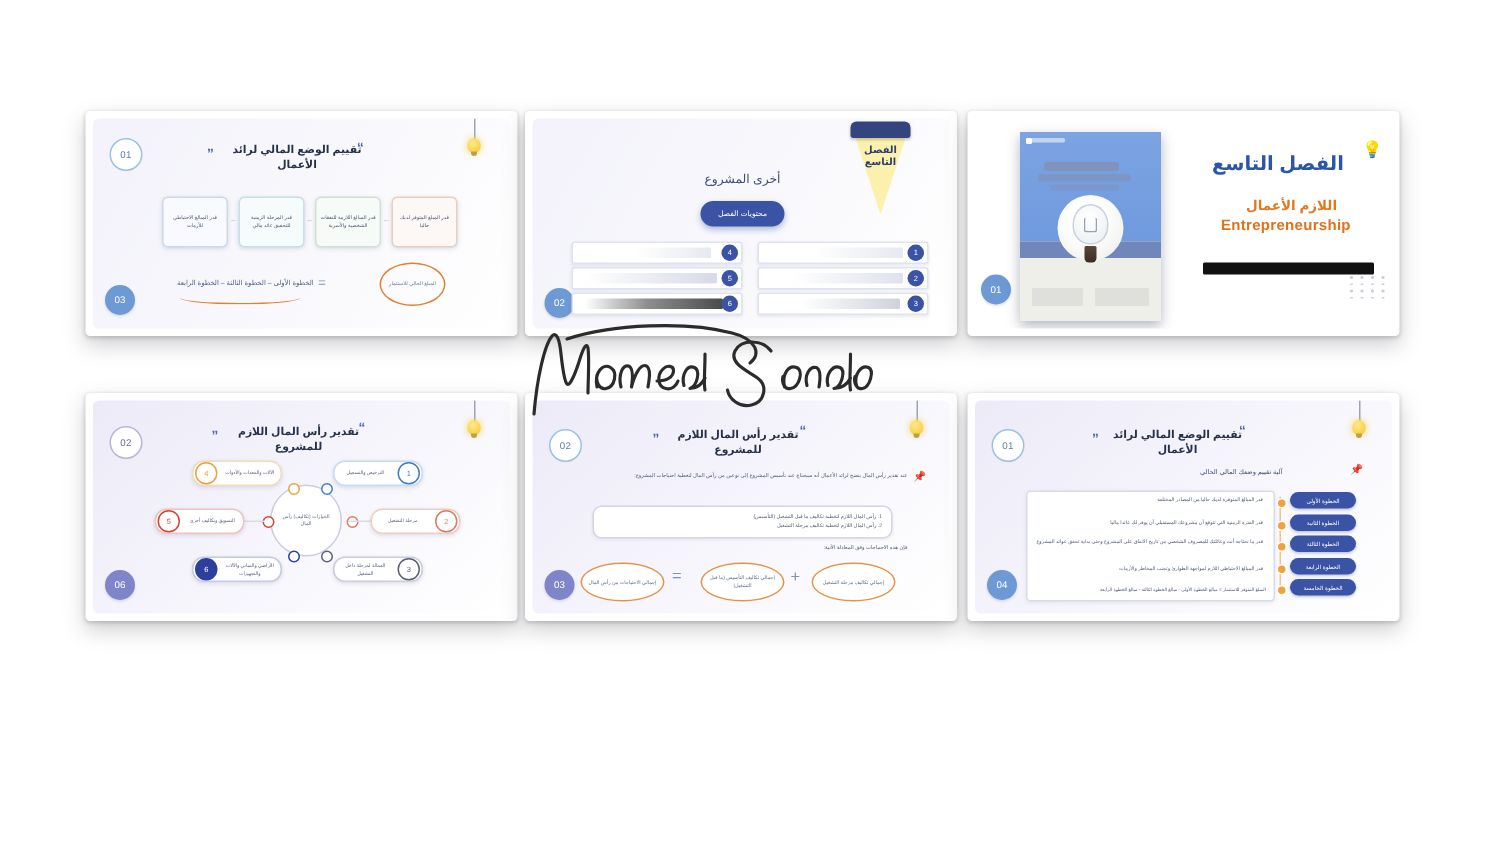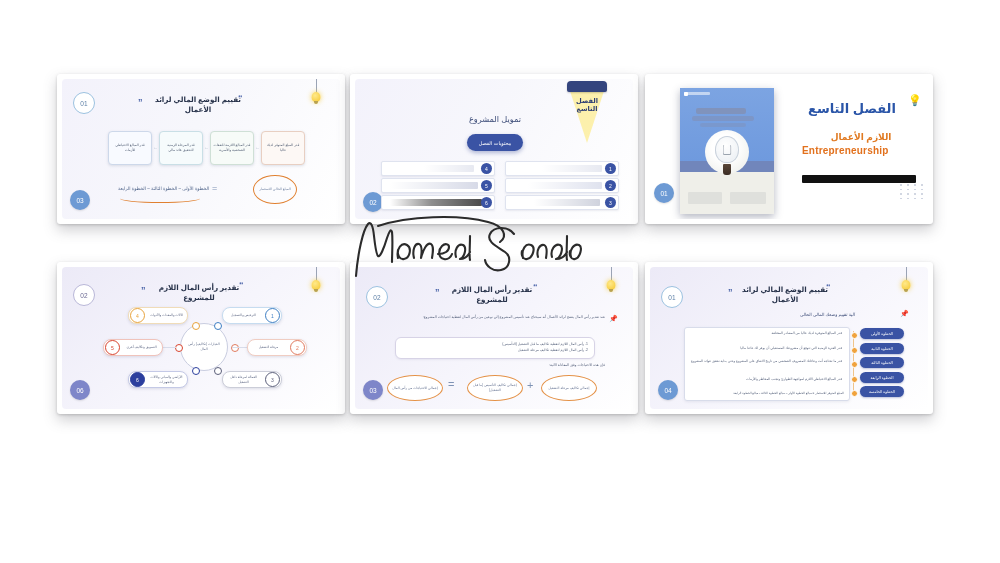--- a/index.html
+++ b/index.html
@@ -133,21 +133,21 @@
     position:absolute;left:50%;top:60%;transform:translateX(-50%);
     width:8px;height:11px;border-radius:1px 1px 3px 3px;
     background:linear-gradient(180deg,#5a4638,#3b2d24);
   }
   .book .hdr{position:absolute;left:4px;top:4px;width:26px;height:3px;background:rgba(255,255,255,.55);border-radius:1px;}
   .book .hdrmark{position:absolute;left:4px;top:3.5px;width:4px;height:4px;background:#fff;border-radius:1px;}
   .book .redact{position:absolute;background:#8190b5;border-radius:2px;opacity:.85;}
   .book .footbox{position:absolute;background:#dfe0dc;border-radius:1px;}
   .s3h1{position:absolute;color:#2a55a8;font-size:13px;font-weight:bold;direction:rtl;}
   .s3h2{position:absolute;color:#e07a22;font-size:9px;font-weight:bold;direction:rtl;text-align:center;}
-  .s3h3{position:absolute;color:#e2711d;font-size:10px;font-weight:bold;letter-spacing:.2px;}
+  .s3h3{position:absolute;color:#e2711d;font-size:10px;font-weight:bold;letter-spacing:.2px;margin-left:12px;}
   .blackbar{position:absolute;background:#111;height:8px;border-radius:1px;}
   .dots{position:absolute;display:grid;grid-template-columns:repeat(4,4px);gap:3px;}
   .dots i{width:1.6px;height:1.6px;background:#c9cfdd;border-radius:50%;display:block;}
   .handicon{position:absolute;font-size:11px;line-height:1;}
 
   
   .mmcenter{
     position:absolute;border-radius:50%;border:1px solid #c9cde0;background:#fff;
     color:#5e6b88;font-size:3.3px;line-height:1.45;text-align:center;direction:rtl;
     display:flex;align-items:center;justify-content:center;padding:4px;box-sizing:border-box;
@@ -245,21 +245,21 @@
   </div>
 
   <div class="slide" style="left:350px;top:74px;width:288px;height:150px;">
     <div class="pad wash">
       <div class="badge-f" style="left:8px;bottom:7px;">02</div>
 
       <div class="lampbeam" style="left:215px;top:12px;"></div>
       <div class="lampshade" style="left:212px;top:2px;"></div>
       <div class="lamplabel" style="left:212px;top:18px;width:40px;">الفصل التاسع</div>
 
-      <div class="s2title" style="left:80px;top:35px;width:120px;">تمويل المشروع</div>
+      <div class="s2title" style="left:80px;top:35px;width:120px;">أخرى المشروع</div>
       <div class="cta" style="left:112px;top:55px;width:56px;height:17px;">محتويات الفصل</div>
 
       <div class="listrow" style="left:150px;top:82px;width:112px;">
         <div class="rowtext" style="width:60px;left:auto;right:16px;background:linear-gradient(270deg,#e7e9f1,rgba(231,233,241,0));"></div>
         <div class="rownum" style="right:2px;top:1px;">1</div>
       </div>
       <div class="listrow" style="left:150px;top:99px;width:112px;">
         <div class="rowtext" style="width:74px;left:auto;right:16px;background:linear-gradient(270deg,#dfe2ee,rgba(231,233,241,0));"></div>
         <div class="rownum" style="right:2px;top:1px;">2</div>
       </div>

